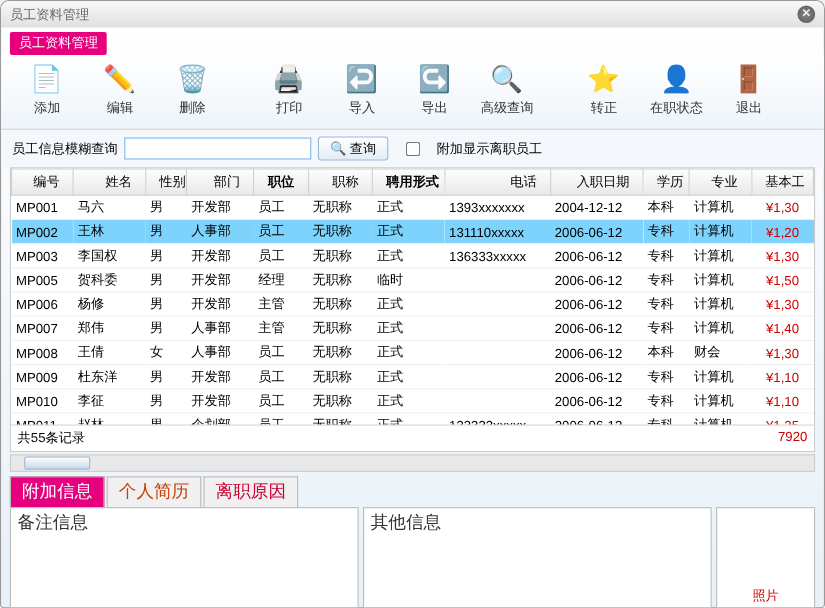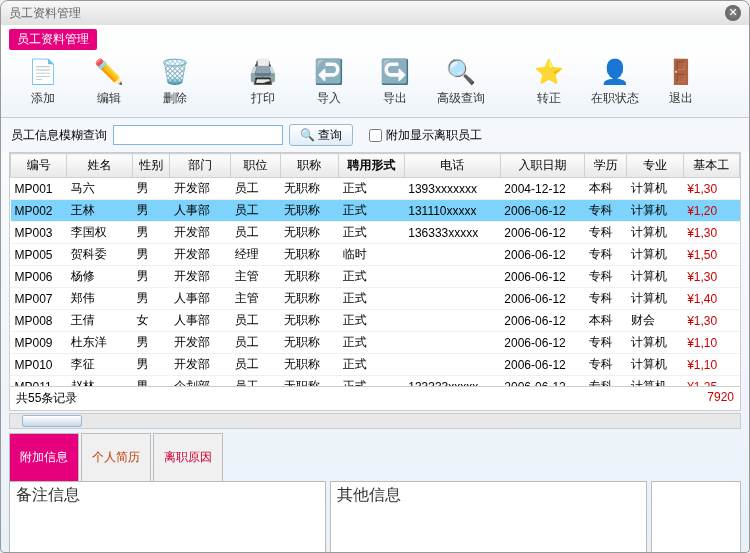--- a/index.html
+++ b/index.html
@@ -9,33 +9,33 @@
 .title-text { flex: 1; font-size: 12px; }
 .close-btn { width: 16px; height: 16px; background: radial-gradient(#888, #555); border-radius: 50%; color: #fff; text-align: center; line-height: 14px; font-size: 11px; cursor: pointer; }
 .tag { display: inline-block; background: #e6007e; color: #fff; padding: 2px 8px; margin: 4px 0 0 8px; font-size: 12px; border-radius: 2px; }
 .toolbar { display: flex; padding: 4px 10px 8px; gap: 2px; background: linear-gradient(#fff, #eef4fa); border-bottom: 1px solid #ccc; }
 .tool-item { display: flex; flex-direction: column; align-items: center; width: 64px; cursor: pointer; padding: 2px; border-radius: 4px; }
 .tool-icon { width: 32px; height: 32px; display: flex; align-items: center; justify-content: center; font-size: 24px; }
 .tool-label { font-size: 12px; color: #333; margin-top: 2px; }
 .searchbar { display: flex; align-items: center; padding: 6px 10px; gap: 6px; background: #f4f8fc; }
 .searchbar input[type=text] { width: 170px; height: 20px; border: 1px solid #7eb4ea; padding: 0 4px; }
 .btn { height: 22px; padding: 0 10px; border: 1px solid #9cb6d6; background: linear-gradient(#fff, #e0ecf8); border-radius: 3px; cursor: pointer; font-size: 12px; display: inline-flex; align-items: center; gap: 3px; }
-.searchbar label { display: flex; align-items: center; gap: 4px; margin-left: 10px; }
+.searchbar label { display: flex; align-items: center; gap: 15px; margin-left: 10px; }
 .grid-wrap { margin: 0 8px; background: #fff; border: 1px solid #ccc; height: 235px; overflow: hidden; }
 .grid { width: 100%; border-collapse: collapse; table-layout: fixed; }
-.grid th { background: linear-gradient(#fdfdfd, #e8e8e8); border: 1px solid #d0d0d0; padding: 3px 0; font-weight: normal; font-size: 12px; text-align: center; white-space: nowrap; overflow: hidden; }
+.grid th { background: linear-gradient(#fdfdfd, #e8e8e8); border: 1px solid #d0d0d0; padding: 3px 12px; font-weight: normal; font-size: 12px; text-align: right; white-space: nowrap; overflow: hidden; }
 .grid td { border-bottom: 1px solid #f0f0f0; padding: 2px 4px; font-size: 12px; white-space: nowrap; overflow: hidden; text-overflow: ellipsis; }
 .grid tbody tr.sel td { background: #7dd3fc; }
-.grid .num { text-align: left; color: #c00; }
+.grid .num { text-align: center; color: #c00; }
 .status { margin: 0 8px; padding: 3px 6px; background: #fff; border: 1px solid #ccc; border-top: none; display: flex; justify-content: space-between; font-size: 12px; }
 .status .right { color: #c00; }
 .hscroll { margin: 2px 8px 4px; height: 16px; background: #e8e8e8; border: 1px solid #ccc; position: relative; }
 .hscroll .thumb { position: absolute; left: 12px; top: 1px; width: 60px; height: 12px; background: linear-gradient(#fff, #c8d8e8); border: 1px solid #9cb6d6; border-radius: 2px; }
 .tabs { display: flex; margin: 0 8px; }
-.tab { padding: 15px 10px; border: 1px solid #bbb; border-bottom: none; margin-right: 2px; background: #f0f0f0; cursor: pointer; font-size: 12px; }
+.tab { padding: 3px 10px; border: 1px solid #bbb; border-bottom: none; margin-right: 2px; background: #f0f0f0; cursor: pointer; font-size: 16px; }
 .tab.active { background: #e6007e; color: #fff; }
 .tab.blue { color: #c2410c; }
 .tab.red { color: #cc0033; }
 .panels { display: flex; margin: 0 8px 8px; gap: 4px; }
 .panel { border: 1px solid #bbb; background: #fff; flex: 1; height: 160px; }
 .panel-title { padding: 3px 6px; font-size: 16px; color: #333; }
 .panel.photo { flex: 0 0 90px; display: flex; align-items: center; justify-content: center; color: #c00; }
 </style>
 </head>
 <body>
@@ -106,21 +106,21 @@
   </div>
 
   <div class="grid-wrap">
     <table class="grid">
       <thead>
           <tr id="grid-head">
             <th style="width: 48px;">编号</th>
             <th style="width: 56px;">姓名</th>
             <th style="width: 32px;">性别</th>
             <th style="width: 52px;">部门</th>
-            <th style="width: 42px;">职位</th>
+            <th style="width: 42px; font-weight: bold;">职位</th>
             <th style="width: 50px;">职称</th>
             <th style="width: 56px; font-weight: bold;">聘用形式</th>
             <th style="width: 82px;">电话</th>
             <th style="width: 72px;">入职日期</th>
             <th style="width: 36px;">学历</th>
             <th style="width: 48px;">专业</th>
             <th style="width: 48px;">基本工</th>
           </tr>
         </thead>
       <tbody id="grid-body">

